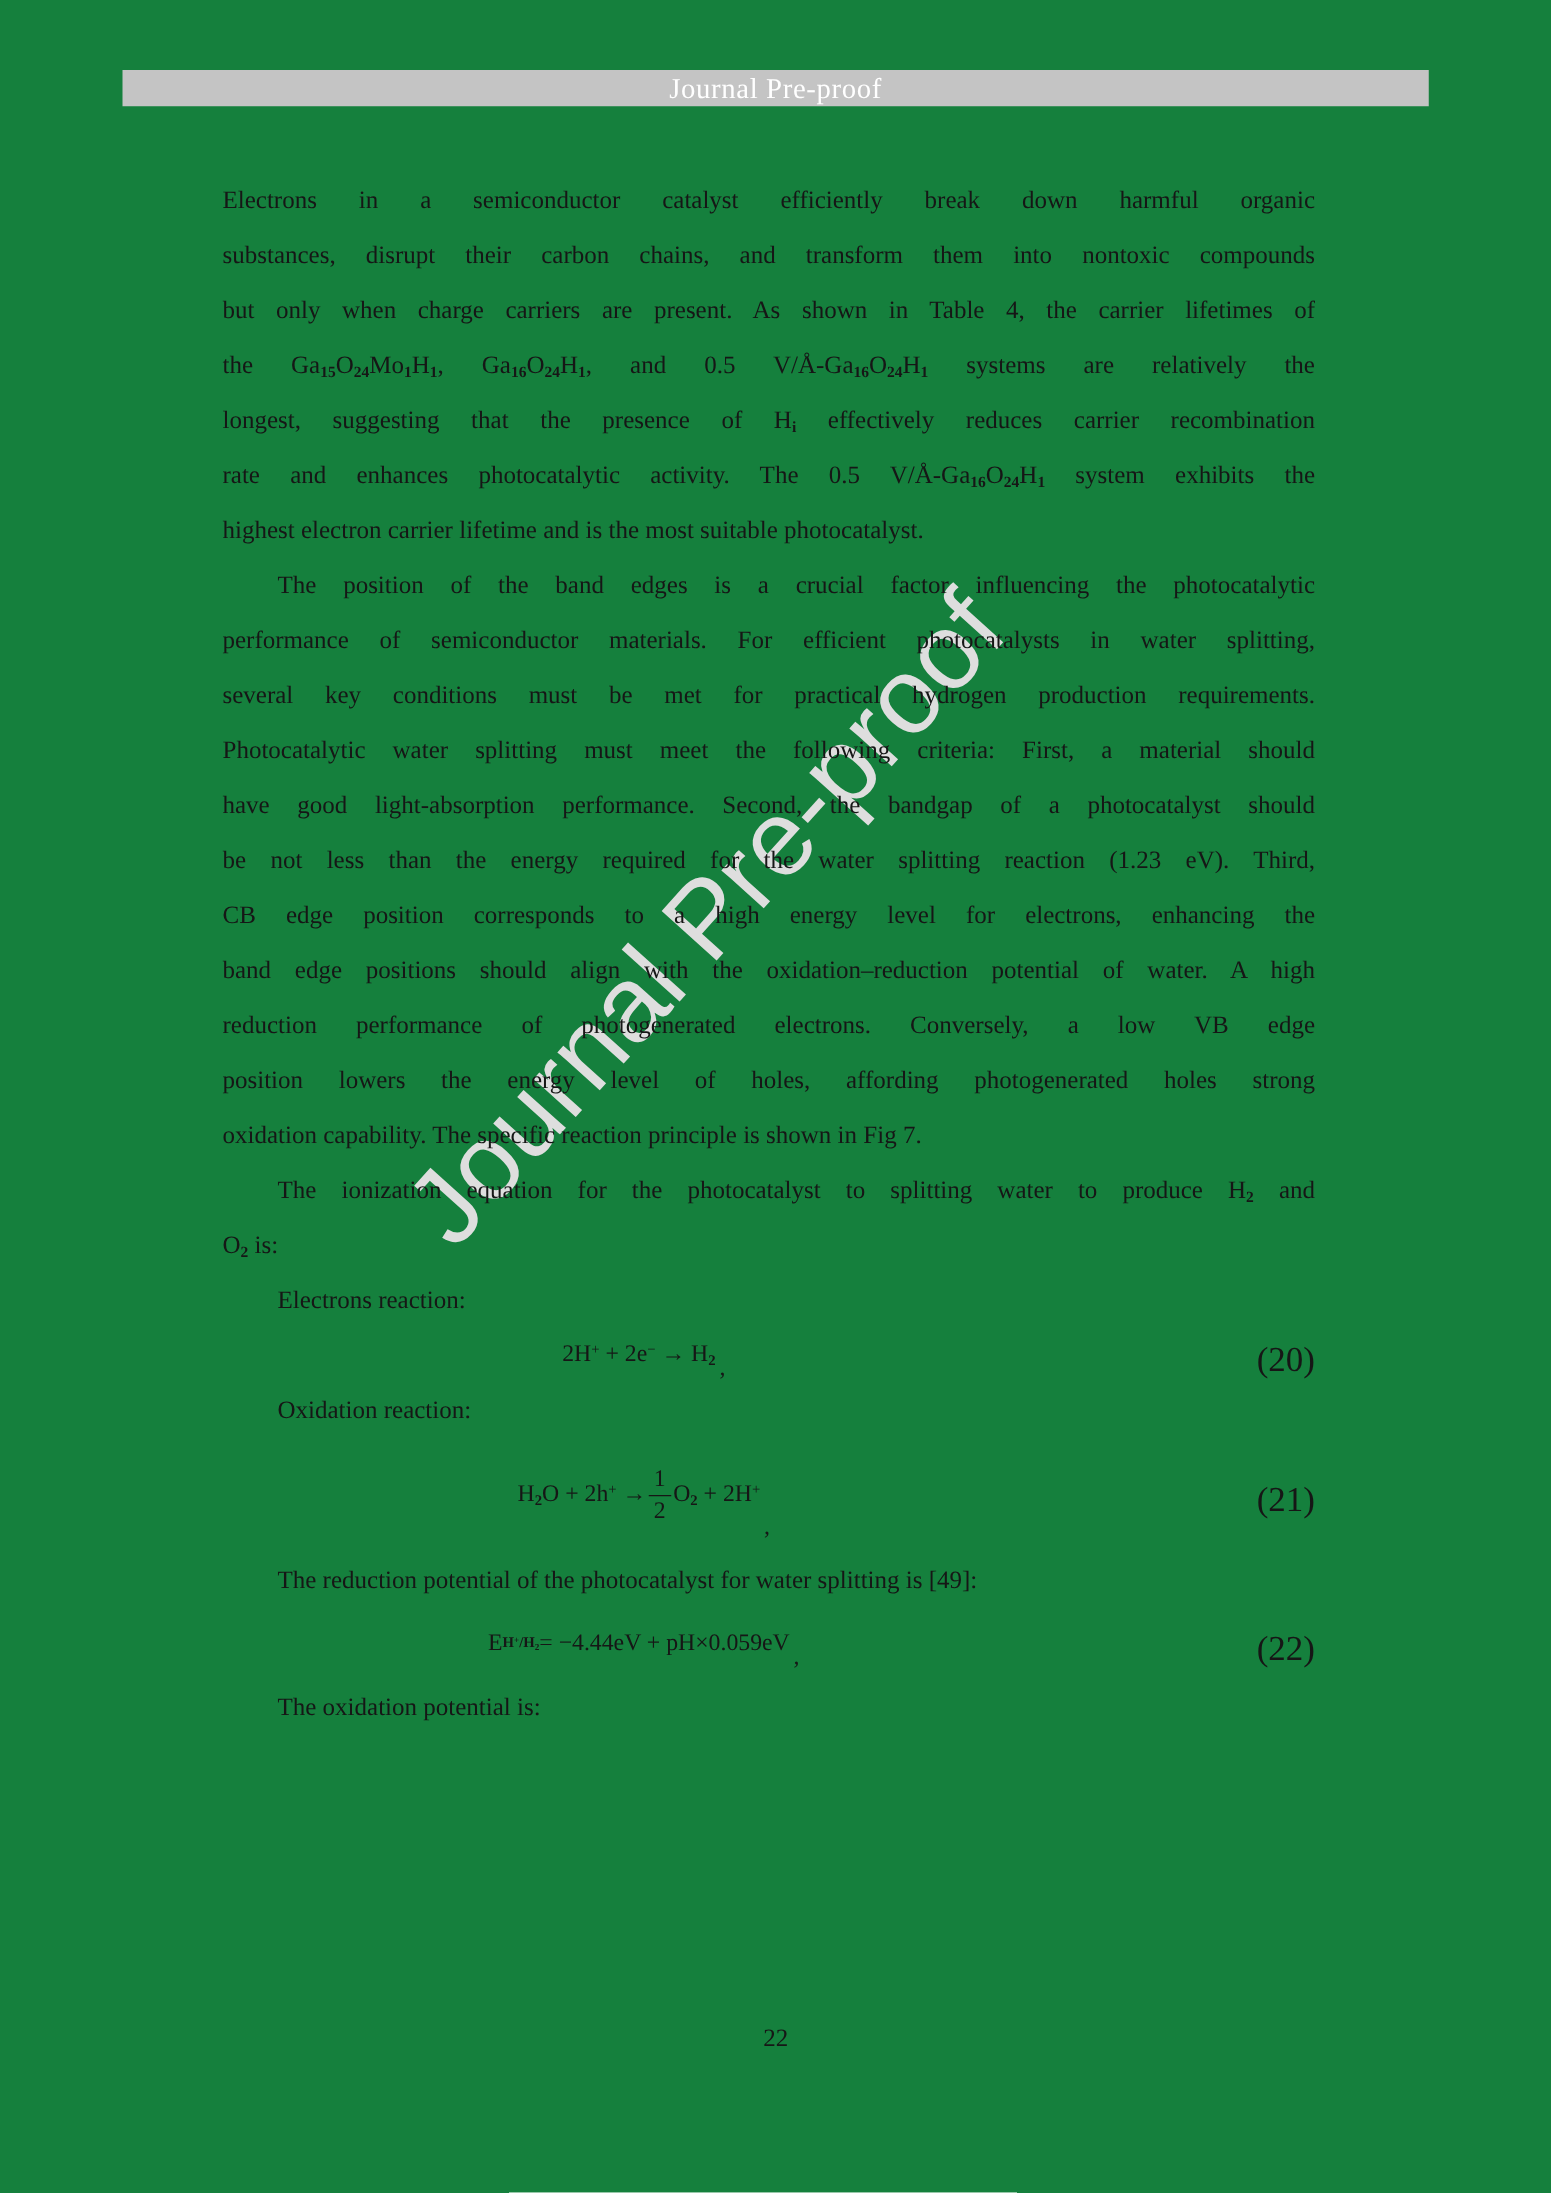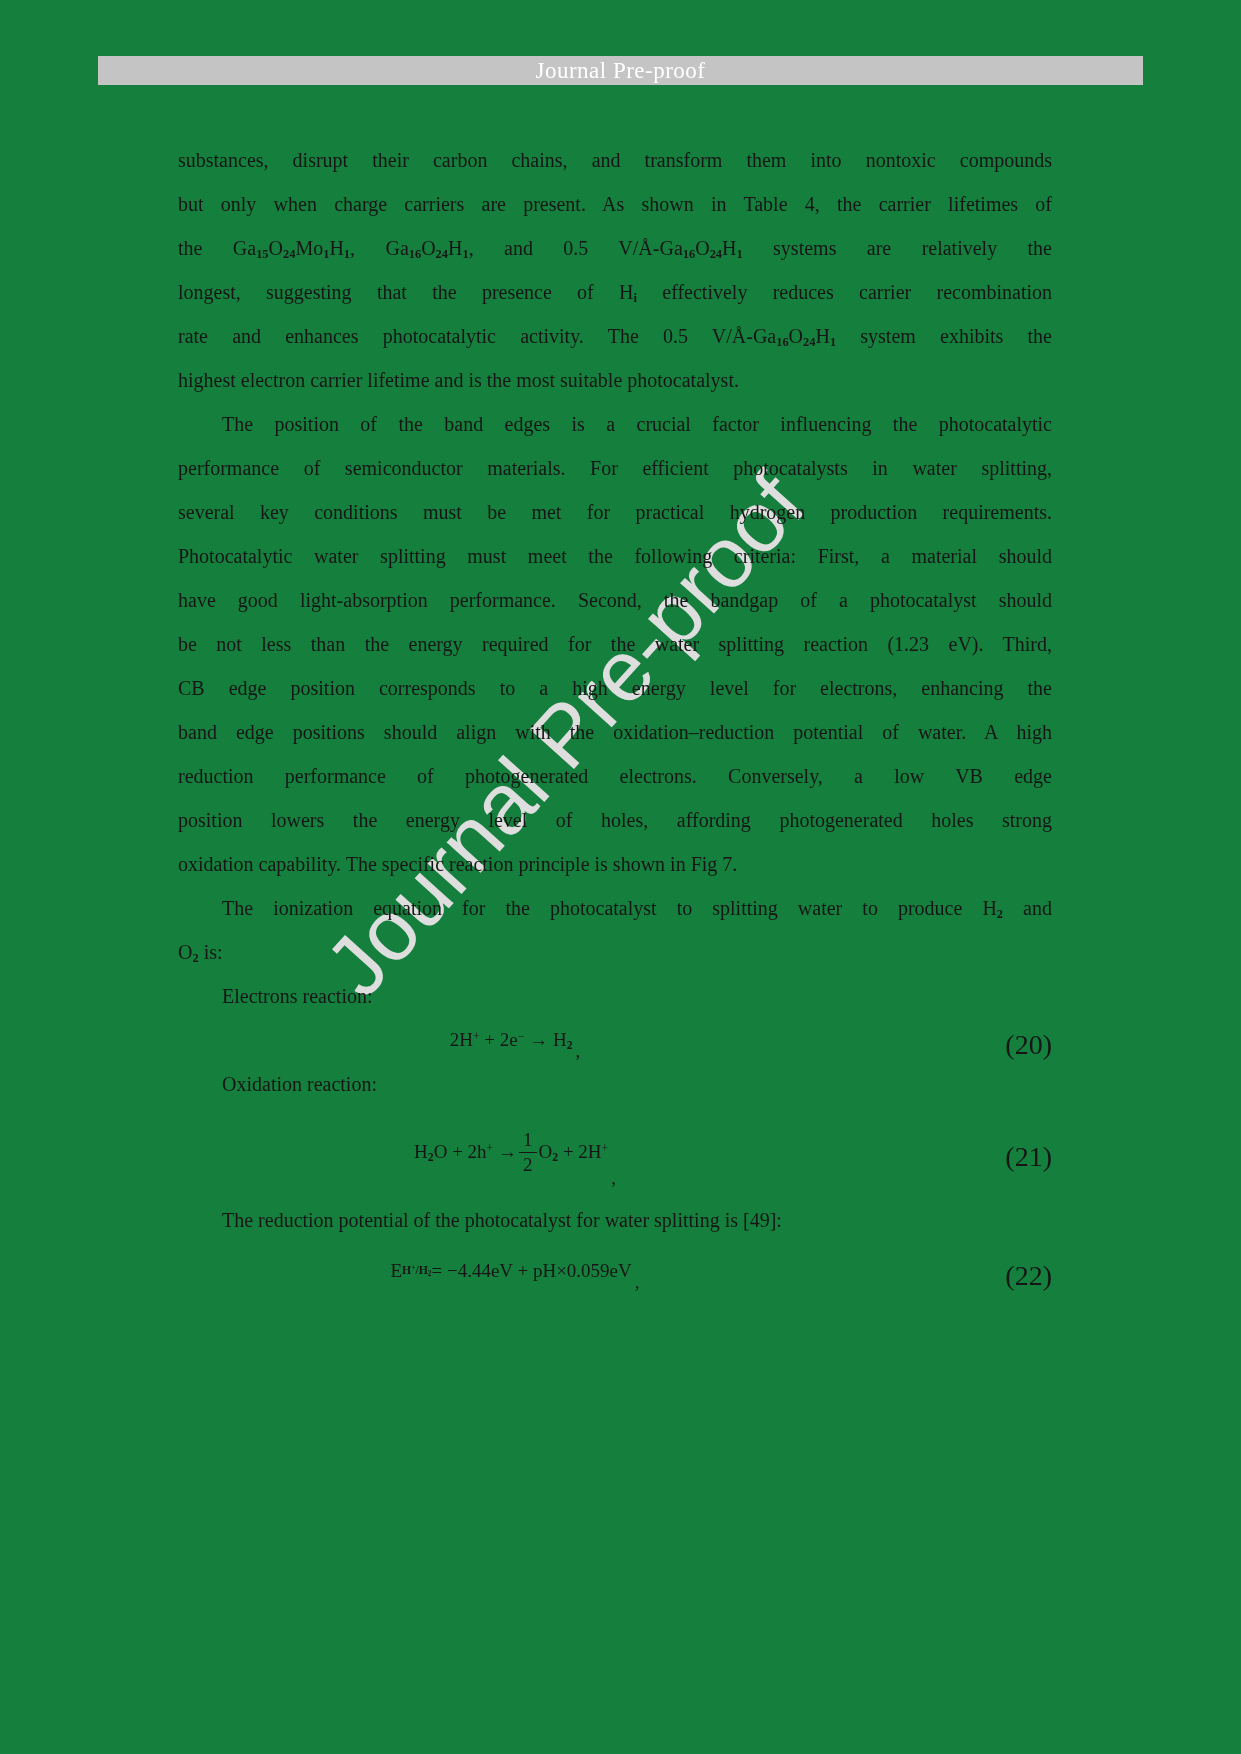--- a/index.html
+++ b/index.html
@@ -73,20 +73,21 @@
 
 <div class="page">
 
   <div class="banner">
     <span>Journal Pre-proof</span>
   </div>
 
   <div class="watermark">Journal Pre-proof</div>
 
   <div class="textblock">
+    <div class="line just">Electrons in a semiconductor catalyst efficiently break down harmful organic</div>
     <div class="line just">substances, disrupt their carbon chains, and transform them into nontoxic compounds</div>
     <div class="line just">but only when charge carriers are present. As shown in Table 4, the carrier lifetimes of</div>
     <div class="line just">the Ga<sub>15</sub>O<sub>24</sub>Mo<sub>1</sub>H<sub>1</sub>, Ga<sub>16</sub>O<sub>24</sub>H<sub>1</sub>, and 0.5 V/Å-Ga<sub>16</sub>O<sub>24</sub>H<sub>1</sub> systems are relatively the</div>
     <div class="line just">longest, suggesting that the presence of H<sub>i</sub> effectively reduces carrier recombination</div>
     <div class="line just">rate and enhances photocatalytic activity. The 0.5 V/Å-Ga<sub>16</sub>O<sub>24</sub>H<sub>1</sub> system exhibits the</div>
     <div class="line">highest electron carrier lifetime and is the most suitable photocatalyst.</div>
     <div class="line indent just">The position of the band edges is a crucial factor influencing the photocatalytic</div>
     <div class="line just">performance of semiconductor materials. For efficient photocatalysts in water splitting,</div>
     <div class="line just">several key conditions must be met for practical hydrogen production requirements.</div>
     <div class="line just">Photocatalytic water splitting must meet the following criteria: First, a material should</div>
@@ -130,16 +131,18 @@
     <div class="eq-row mid">
       <div class="eq-center">
         <span>E</span>
           <sub>H<sup>+</sup>/H<sub>2</sub></sub>
           <span> = −4.44eV + pH×0.059eV</span>
           <span class="eq-comma">,</span>
       </div>
       <span class="eq-number">(22)</span>
     </div>
 
+    <div class="line indent">The oxidation potential is:</div>
   </div>
 
+  <div class="footer">22</div>
 
 </div>
 
 </body></html>

